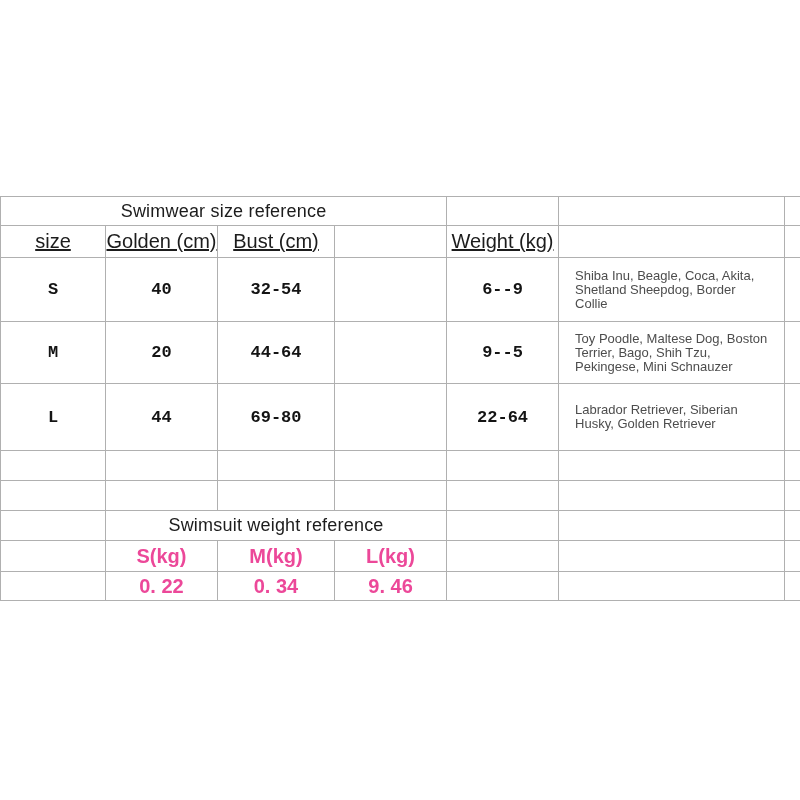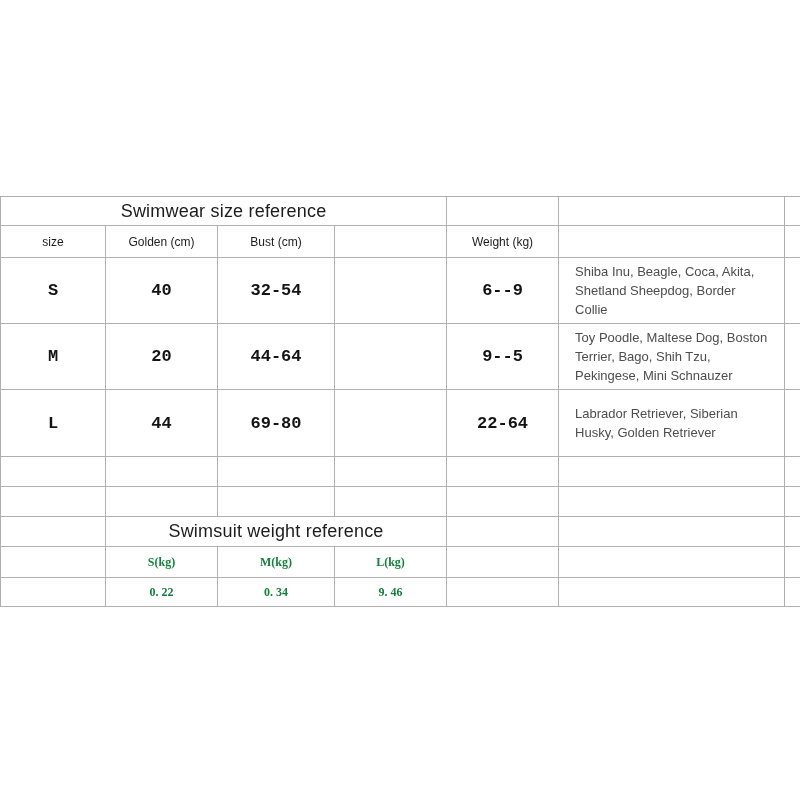--- a/index.html
+++ b/index.html
@@ -34,38 +34,39 @@
   }
   td.no-r{border-right:none;}
   td.ghost-r{border-right-color:transparent;}
 
   .c-title{
     font-size:18px;
     color:var(--text-dark);
     letter-spacing:0.2px;
   }
   .c-head{
-    font-size:12px;
+    font-size:20px;
     color:var(--text-dark);
+    text-decoration:underline;
   }
   .c-mono{
     font-family:"Liberation Mono",monospace;
     font-weight:700;
     font-size:17px;
     color:#141414;
   }
   .c-mono-sm{
-    font-family:Liberation Serif, serif;
+    font-family:Liberation Sans, sans-serif;
     font-weight:700;
-    font-size:12px;
-    color:#15803d;
+    font-size:20px;
+    color:#ec4899;
   }
   .c-breeds{
     font-size:13px;
-    line-height:19px;
+    line-height:14px;
     color:var(--text-gray);
     text-align:left !important;
     padding:4px 14px 4px 16px !important;
   }
 </style>
 </head>
 <body>
 
 <div class="chart-wrap">
   <table class="ref">

